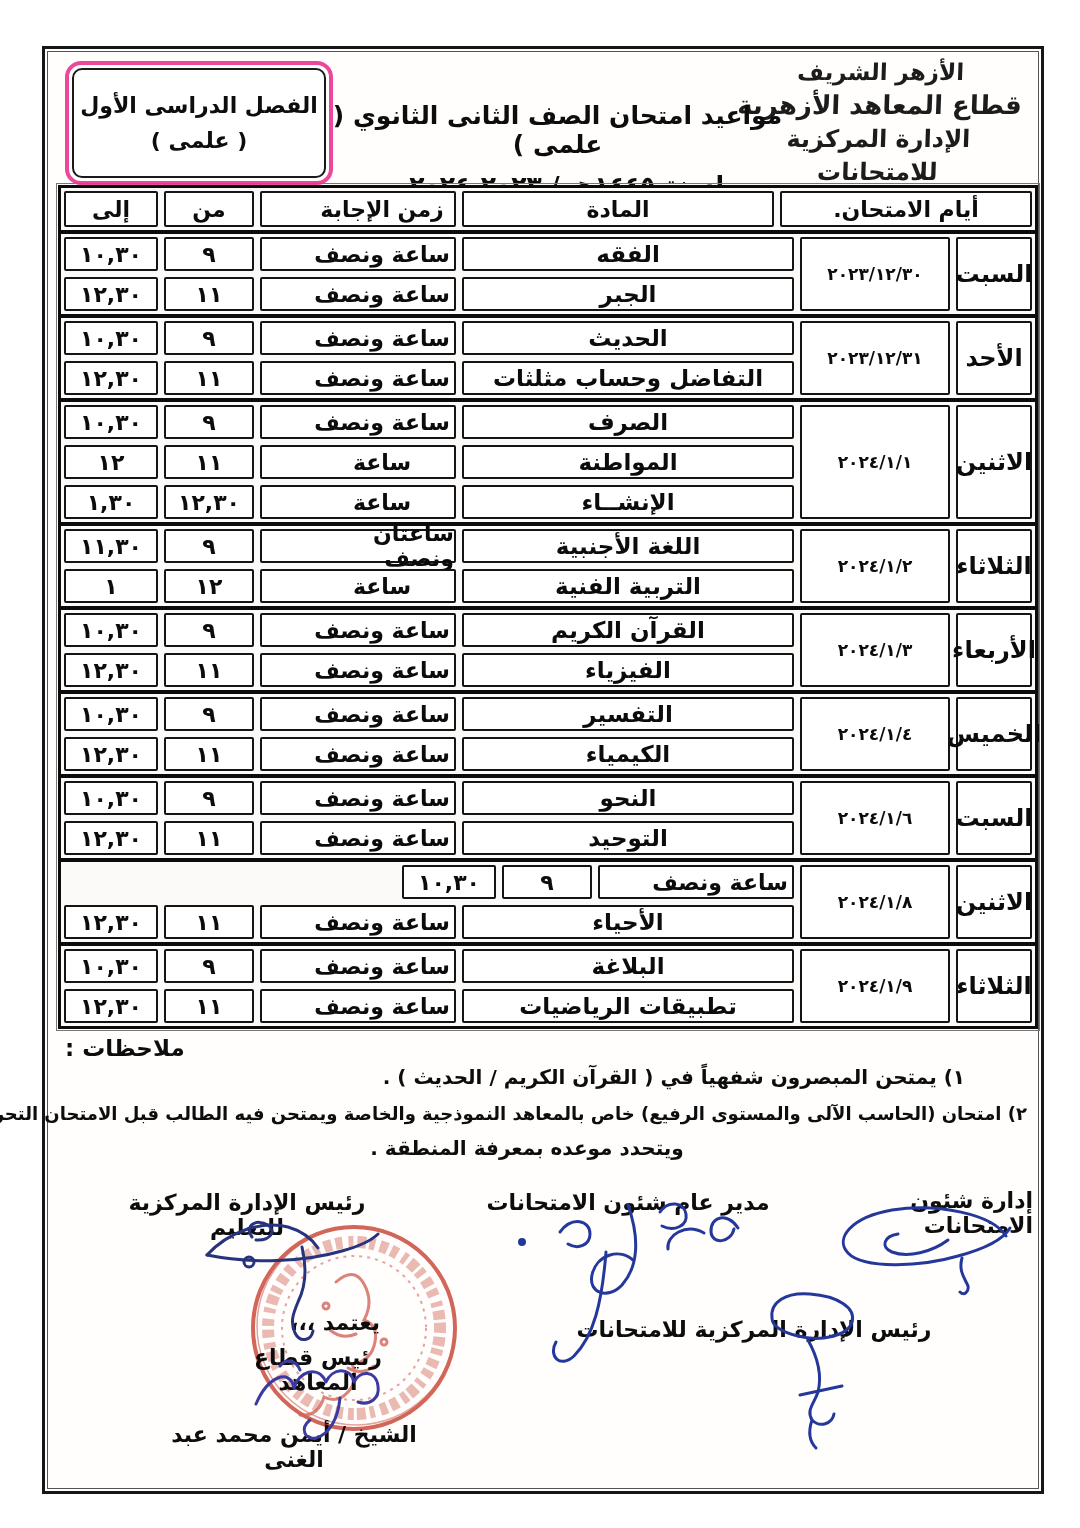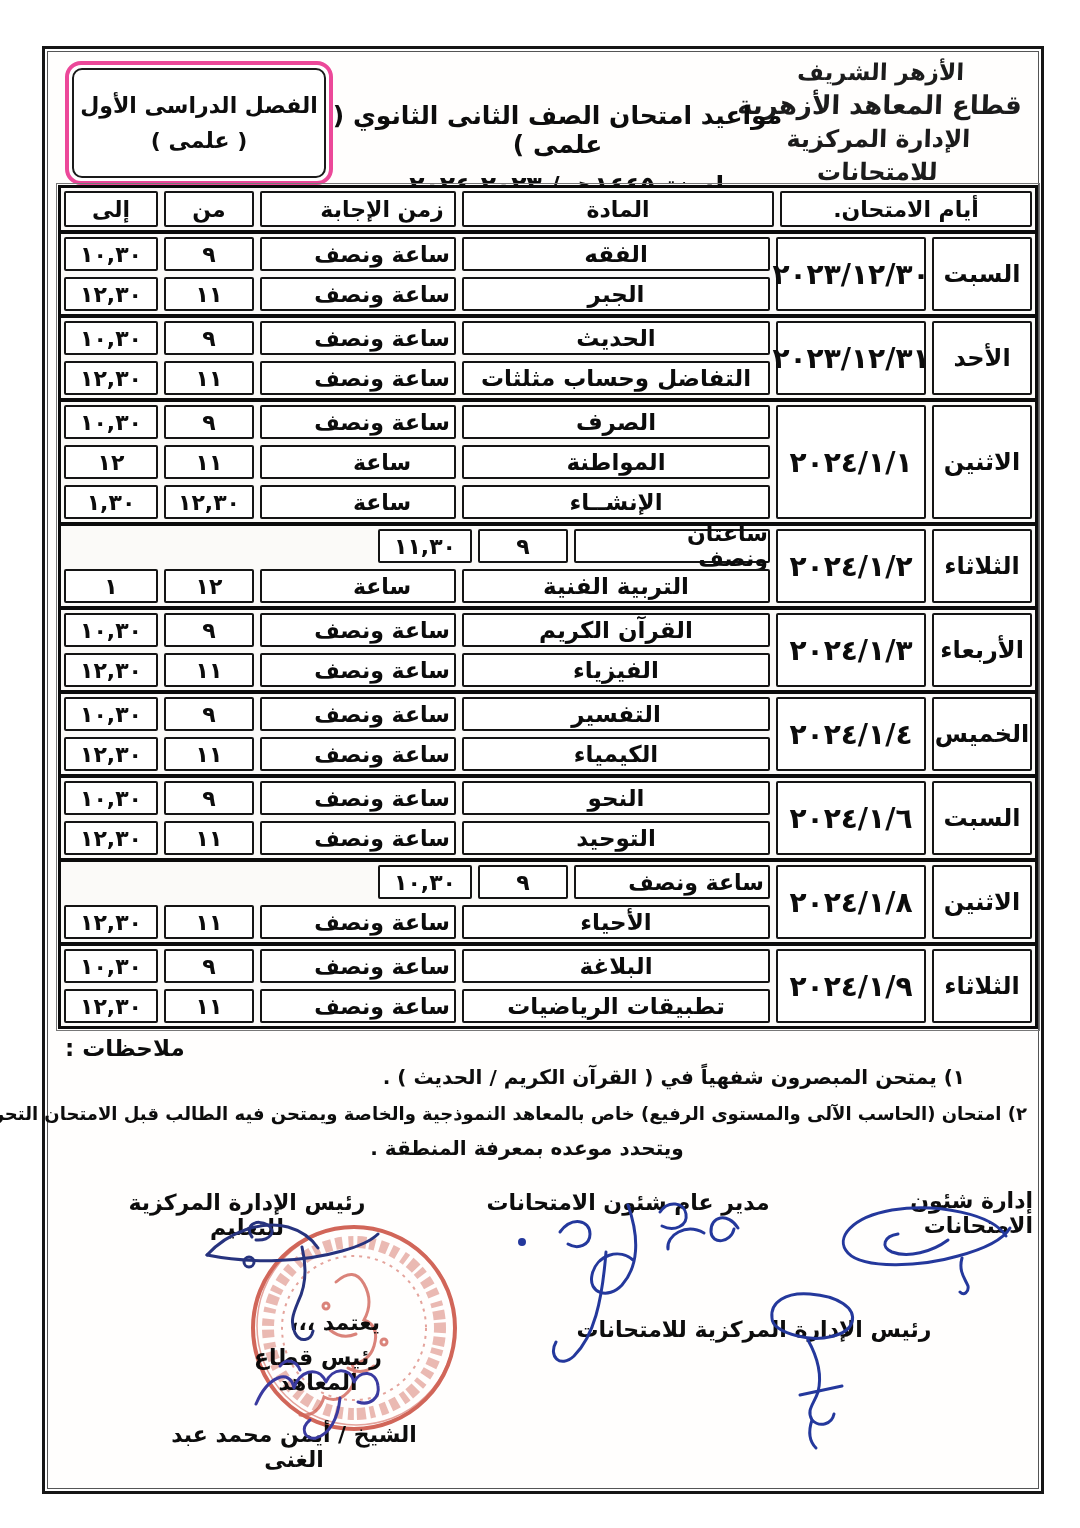--- a/index.html
+++ b/index.html
@@ -34,29 +34,29 @@
   .exam-table{position:absolute;left:13px;top:136px;width:974px;
     border:3px solid #0b0b0b;outline:1px solid #777;outline-offset:1px;background:#fbfaf8;
     direction:rtl;}
   .trow{display:flex;}
   .cell{background:#fff;border:2px solid #141414;border-radius:2px;margin:3px;
     display:flex;align-items:center;justify-content:center;
     font-weight:bold;color:#0c0c0c;box-sizing:border-box;}
   .header-row{height:42px;}
   .header-row .cell{font-size:22px;}
   .c-days{width:252px;}
-  .c-day{width:100px;}
+  .c-day{width:76px;}
   .c-date{width:150px;}
   .c-dur{width:196px;font-size:22px;padding-left:48px;}
   .c-from{width:90px;font-size:22px;}
   .c-to{width:94px;font-size:22px;}
   .c-subj{flex:1;font-size:23px;}
   .day-block{display:flex;border-top:4px solid #0b0b0b;}
   .day-block .c-day{font-size:24px;}
-  .day-block .c-date{font-size:28px;}
+  .day-block .c-date{font-size:17px;}
   .srows{flex:1;display:flex;flex-direction:column;}
   .srow{display:flex;height:40px;}
   
   .notes{position:absolute;right:14px;left:20px;top:986px;font-weight:bold;}
   .notes-heading{font-size:23px;text-align:left;}
   .note1{font-size:20px;margin-top:4px;padding-right:62px;text-align:right;}
   .note2{font-size:18px;margin-top:14px;text-align:right;white-space:nowrap;}
   .note2b{font-size:20px;margin-top:12px;width:500px;margin-right:250px;text-align:center;}
   
   .sig-label{position:absolute;font-weight:bold;font-size:22px;text-align:center;}
@@ -175,20 +175,21 @@
   </div>
         <div class="day-block">
     <div class="cell c-day">
             <span class="day-txt">الثلاثاء</span>
           </div>
     <div class="cell c-date">
             <span class="date-txt">٢٠٢٤/١/٢</span>
           </div>
     <div class="srows">
             <div class="srow">
+    <div class="cell c-subj subj-txt">اللغة الأجنبية</div>
     <div class="cell c-dur dur-txt">ساعتان ونصف</div>
     <div class="cell c-from from-txt">٩</div>
     <div class="cell c-to to-txt">١١,٣٠</div>
   </div>
             <div class="srow">
     <div class="cell c-subj subj-txt">التربية الفنية</div>
     <div class="cell c-dur dur-txt">ساعة</div>
     <div class="cell c-from from-txt">١٢</div>
     <div class="cell c-to to-txt">١</div>
   </div>

